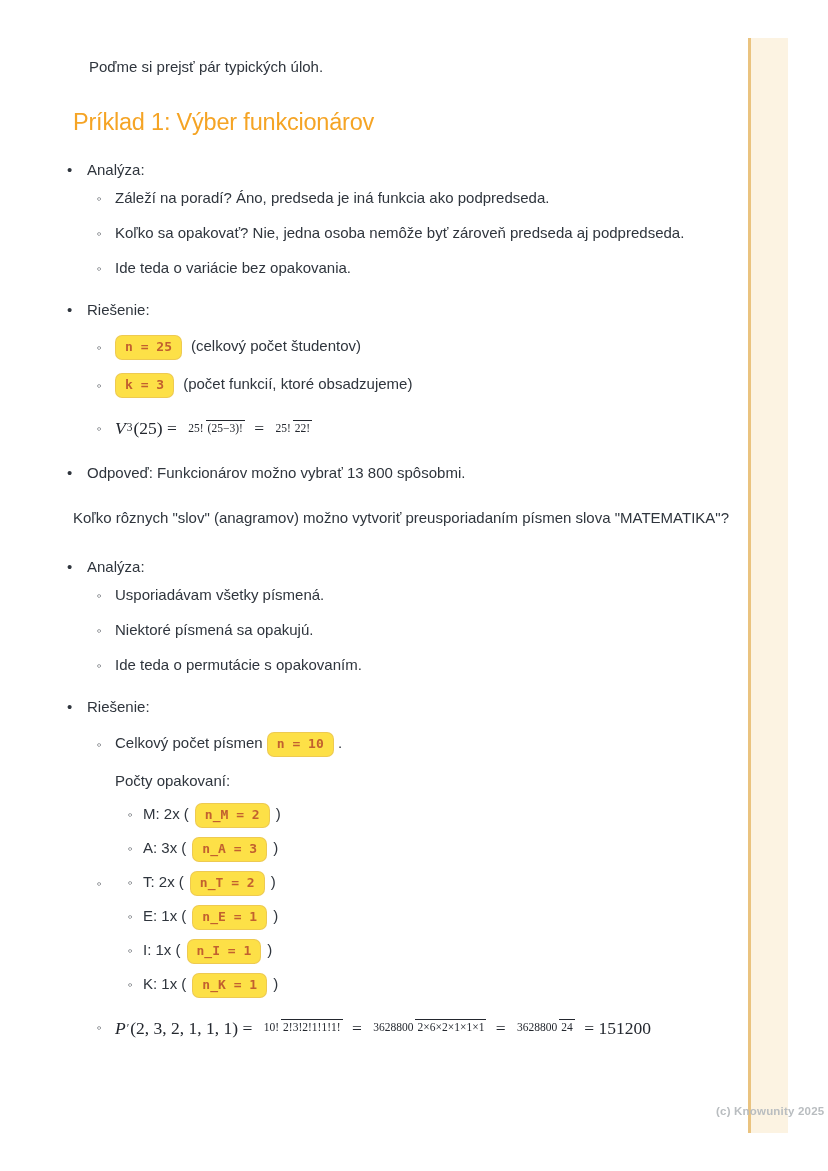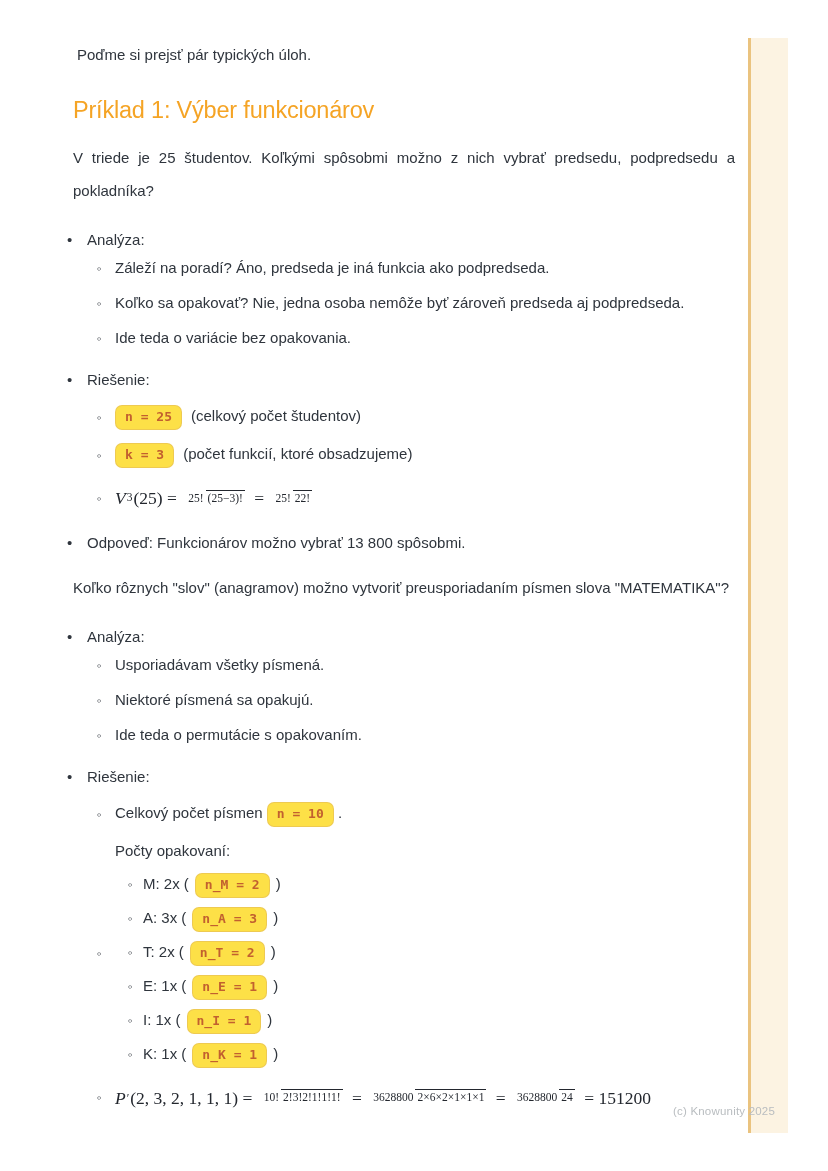--- a/index.html
+++ b/index.html
@@ -6,25 +6,25 @@
   body{
     width:828px;height:1171px;position:relative;overflow:hidden;
     background:#ffffff;color:#2f353d;
     font-family:"Liberation Sans",sans-serif;
   }
   .page-strip{
     position:absolute;left:748px;top:38px;width:37px;height:1095px;
     background:#fcf3e2;border-left:3px solid #eac37f;
   }
   .watermark{
-    position:absolute;left:673px;top:1104px;width:110px;
-    font-size:11.5px;line-height:14px;color:#b9bdc0;letter-spacing:.2px;
+    position:absolute;left:716px;top:1104px;width:110px;
+    font-size:11.5px;line-height:14px;color:#b9bdc0;letter-spacing:.2px;font-weight:bold;
   }
   .content{position:absolute;left:73px;top:40px;width:662px;}
-  .intro{margin:4px;font-size:15px;line-height:22px;}
+  .intro{margin:16px;font-size:15px;line-height:22px;}
   .h2{margin:30px 0 0;font-size:23.5px;line-height:29px;font-weight:400;color:#f5a425;letter-spacing:-.2px;}
   .problem{margin:16px 0 0;font-size:15px;line-height:33px;text-align:justify;}
   .b{font-weight:400;}
 
   .list{margin:21px 0 0 -6px;}
   .li{display:flex;font-size:15px;line-height:24px;}
   .list > .li + .li{margin-top:17px;}
   .mk{flex:0 0 20px;color:#2f353d;}
   .mk1{font-size:15px;}
   .li-body{flex:1;min-width:0;}
@@ -63,21 +63,20 @@
 <body>
 
 <div class="page-strip"></div>
 
 <div class="content">
 
   <p class="intro">Poďme si prejsť pár typických úloh.</p>
 
   <section>
     <h2 class="h2">Príklad 1: Výber funkcionárov</h2>
-    <p class="problem">V triede je 25 študentov. Koľkými spôsobmi možno z nich vybrať predsedu, podpredsedu a pokladníka?</p>
 
     <div class="list">
 
       <div class="li">
         <span class="mk mk1">•</span>
         <div class="li-body">
           <span class="b">Analýza</span><span>:</span>
           <div class="sub">
             <div class="li">
               <span class="mk">◦</span>

